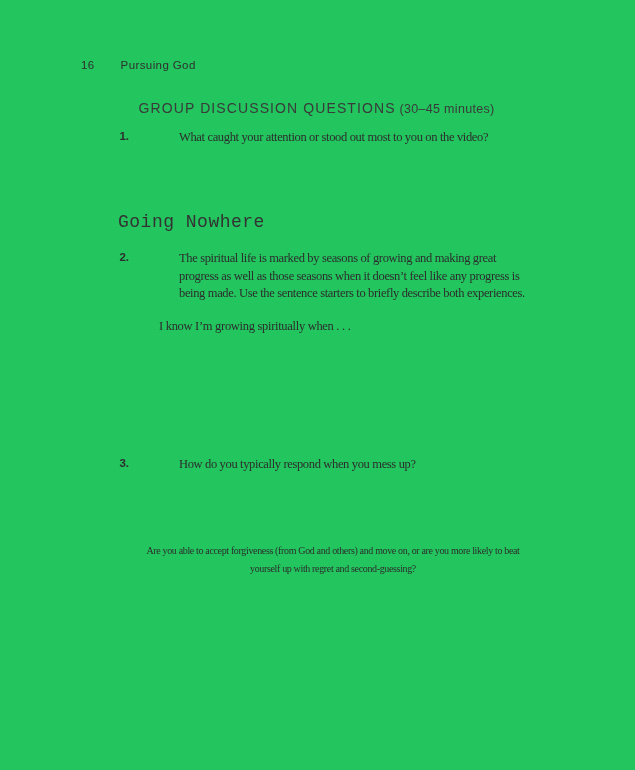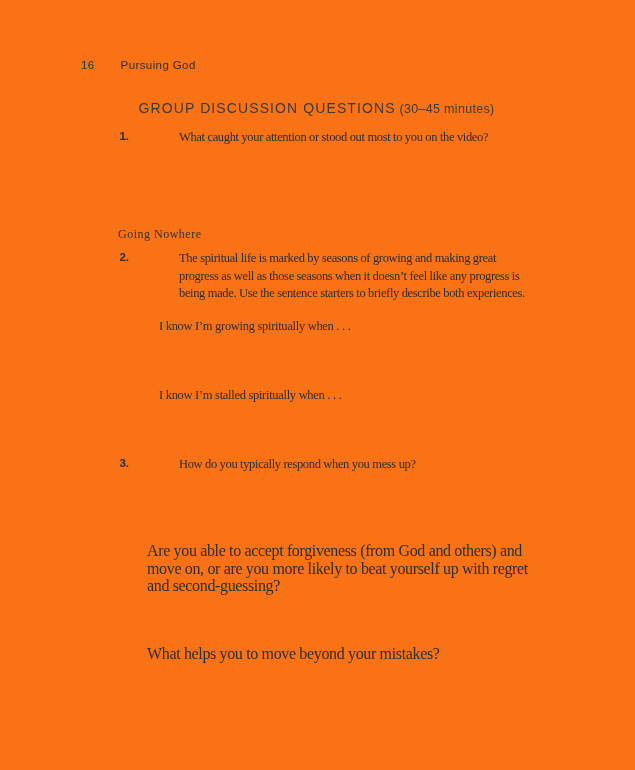--- a/index.html
+++ b/index.html
@@ -1,20 +1,20 @@
 <!DOCTYPE html>
 <html><head>
 <meta charset="utf-8">
 <style>
   html, body { margin: 0; padding: 0; background: #ffffff; }
   #page {
     position: relative;
     width: 635px;
     height: 770px;
-    background: #f97316;
+    background: #22c55e;
     overflow: hidden;
     font-family: "Liberation Serif", serif;
     color: #2d2d2d;
   }
 
   
   #running-head {
     position: absolute;
     top: 59px; left: 81px;
     font-family: "Liberation Sans", sans-serif;
@@ -71,49 +71,50 @@
     color: #2d2d2d;
     margin-left: 46px;
   }
   #question-1 { top: 129px; }
   #question-2 { top: 250px; }
   #question-3 { top: 456px; }
 
   
   #going-nowhere-heading {
     position: absolute;
-    top: 227px; left: 118px;
-    font-family: Liberation Serif, serif;
-    font-size: 12px;
+    top: 212px; left: 118px;
+    font-family: Liberation Mono, monospace;
+    font-size: 18px;
     letter-spacing: 0.5px;
     color: #333333;
   }
 
   
   .starter {
     position: absolute;
     left: 159px;
     font-size: 12.5px;
     letter-spacing: -0.3px;
     color: #2d2d2d;
     white-space: nowrap;
     text-align: right;
   }
   #starter-growing { top: 319px; }
   #starter-stalled { top: 388px; }
 
   
   .followup {
     position: absolute;
-    left: 147px;
+    left: 137px;
     width: 392px;
-    font-size: 16px;
+    font-size: 10px;
     letter-spacing: -0.35px;
     line-height: 17.5px;
     color: #2d2d2d;
+    text-align: center;
   }
   #followup-forgiveness { top: 542px; }
   #followup-mistakes { top: 645px; }
 </style>
 </head>
 <body>
 
 <div id="page">
 
   <div id="running-head">
@@ -132,24 +133,22 @@
 
   <div id="going-nowhere-heading">Going Nowhere</div>
 
   <div class="question" id="question-2">
     <span class="qnum">2.</span>
     <span class="qtext">The spiritual life is marked by seasons of growing and making great progress as well as those seasons when it doesn’t feel like any progress is being made. Use the sentence starters to briefly describe both experiences.</span>
   </div>
 
   <div class="starter" id="starter-growing">I know I’m growing spiritually when . . .</div>
 
-  <div class="starter" id="starter-stalled">I know I’m stalled spiritually when . . .</div>
 
   <div class="question" id="question-3">
     <span class="qnum">3.</span>
     <span class="qtext">How do you typically respond when you mess up?</span>
   </div>
 
   <div class="followup" id="followup-forgiveness">Are you able to accept forgiveness (from God and others) and move on, or are you more likely to beat yourself up with regret and second-guessing?</div>
 
-  <div class="followup" id="followup-mistakes">What helps you to move beyond your mistakes?</div>
 
 </div>
 
 </body></html>

